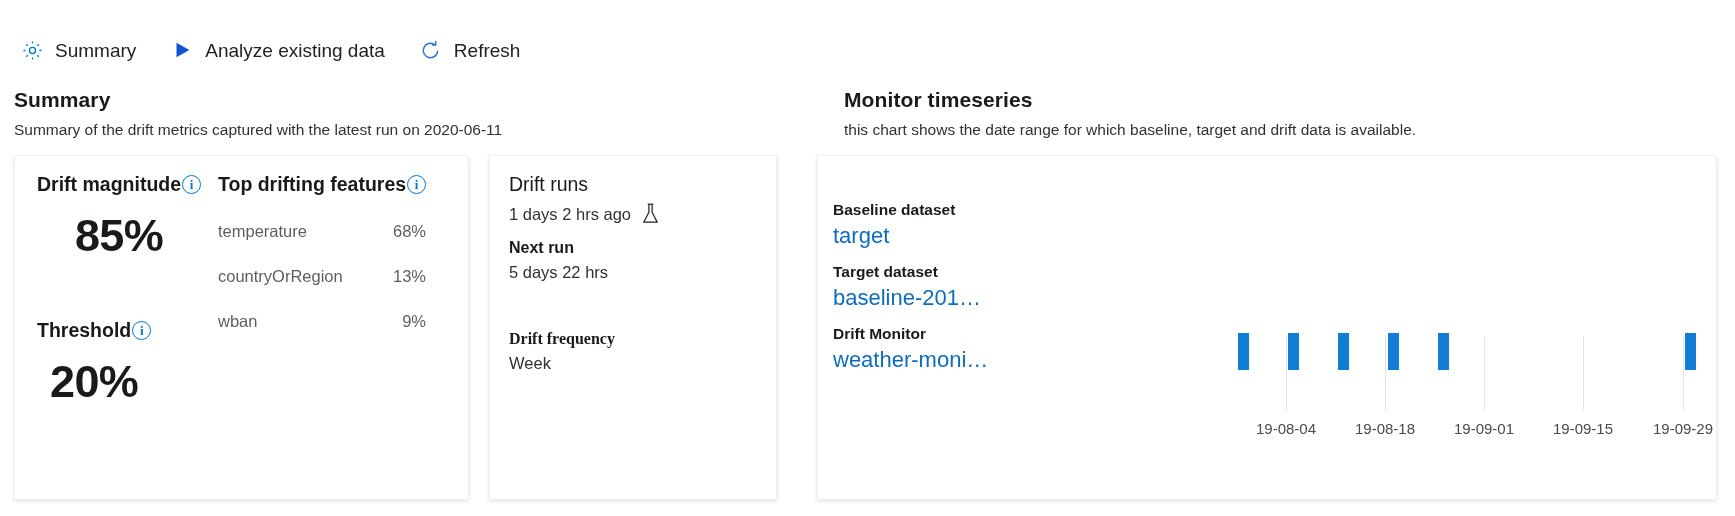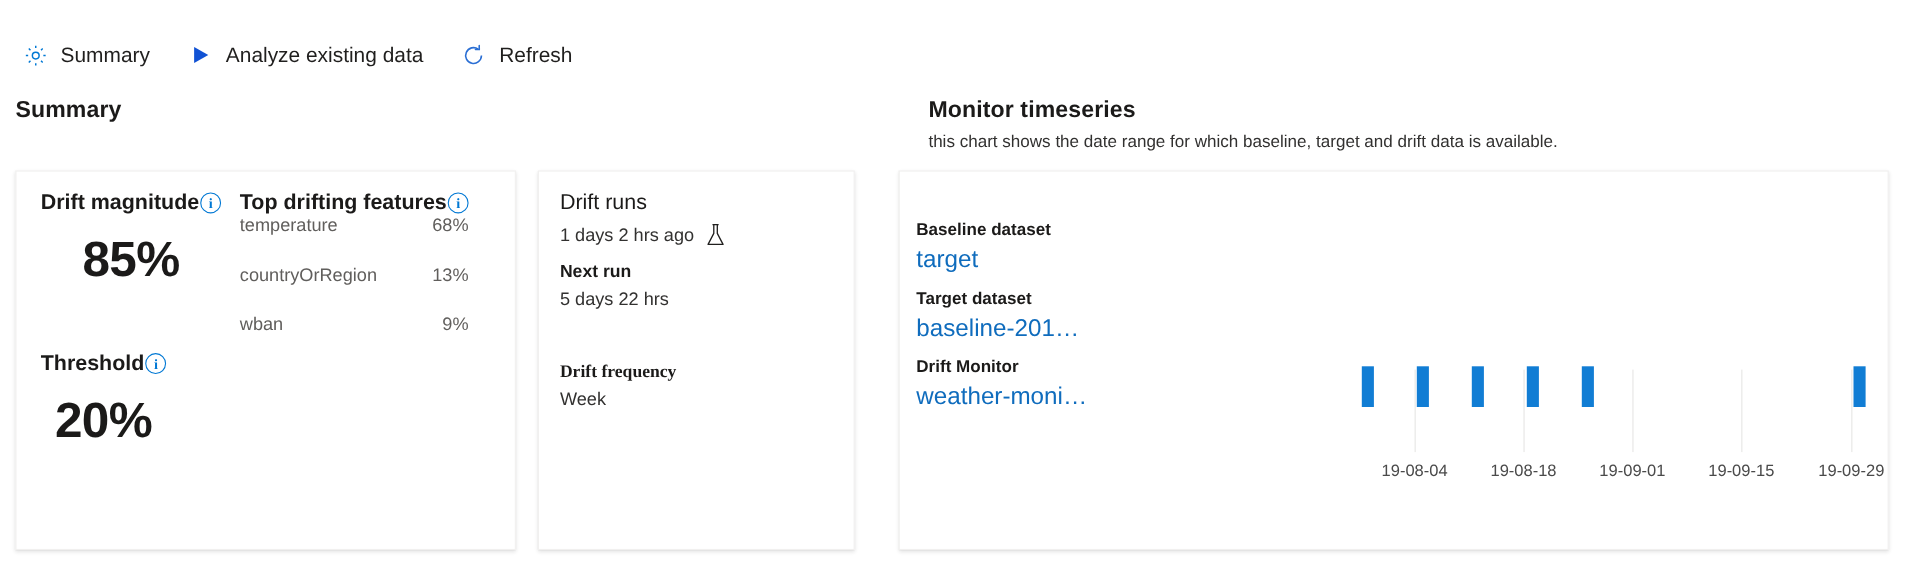--- a/index.html
+++ b/index.html
@@ -123,20 +123,21 @@
           <path d="M19.5 12a7.5 7.5 0 1 1-3.1-6.1"></path>
           <path d="M17.4 2.6v3.6h-3.6" stroke-linecap="round"></path>
         </svg>
       </span>
       <span>Refresh</span>
     </button>
   </div>
 
   <div class="summary-head">
     <div class="sec-title">Summary</div>
+    <div class="sec-sub">Summary of the drift metrics captured with the latest run on 2020-06-11</div>
   </div>
 
   <div class="monitor-head">
     <div class="sec-title">Monitor timeseries</div>
     <div class="sec-sub">this chart shows the date range for which baseline, target and drift data is available.</div>
   </div>
 
   <div class="card" id="card-summary">
 
     <div style="position:absolute; left:22px; top:17px;">
@@ -154,21 +155,21 @@
       </div>
       <div class="big-number" style="margin-top:17px;">20%</div>
     </div>
 
     <div style="position:absolute; left:203px; top:17px;">
       <div class="metric-label">
         <span>Top drifting features</span>
         <span class="info-icon">i</span>
       </div>
 
-      <div class="feat-row" style="">
+      <div class="feat-row" style="margin-top:26px;">
         <span>temperature</span>
         <span>68%</span>
       </div>
       <div class="feat-row" style="margin-top:26px;">
         <span>countryOrRegion</span>
         <span>13%</span>
       </div>
       <div class="feat-row" style="margin-top:26px;">
         <span>wban</span>
         <span>9%</span>

